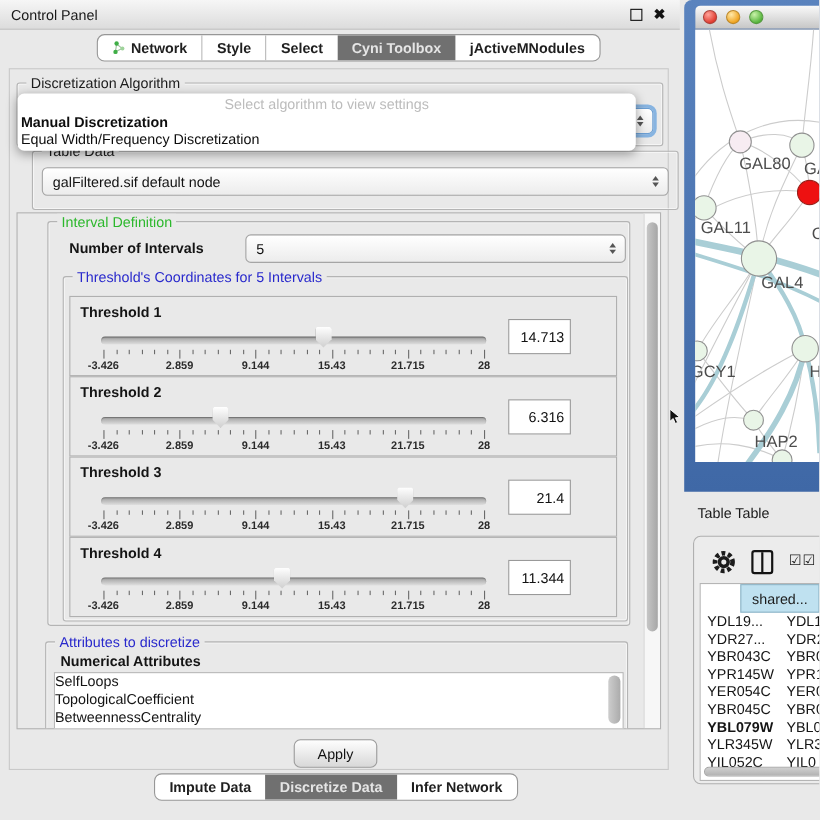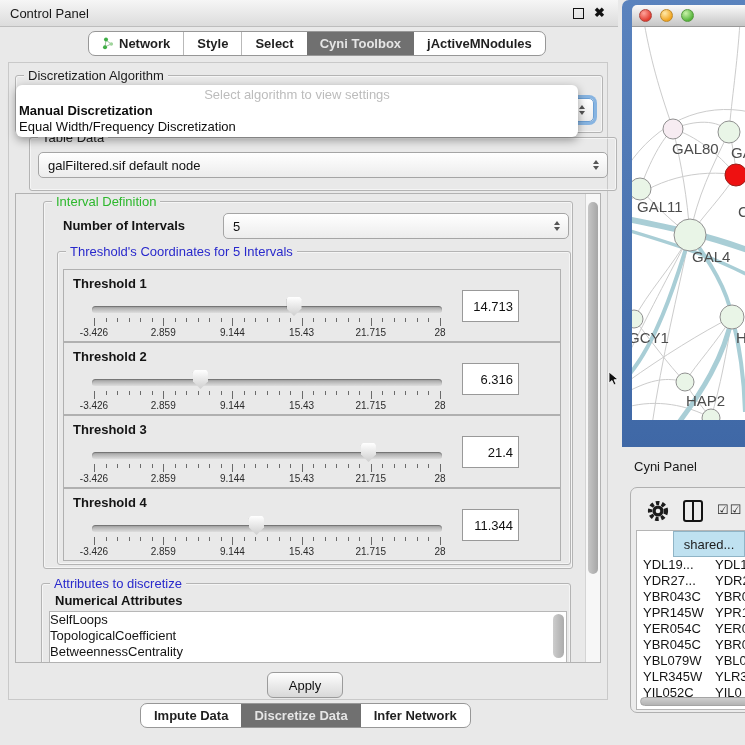--- a/index.html
+++ b/index.html
@@ -54,21 +54,21 @@
     background:linear-gradient(#9d9d9d,#dedede);box-shadow:inset 0 1px 1px rgba(0,0,0,.3);}
   .thr-thumb{position:absolute;top:27px;width:15px;height:19px;
     background:linear-gradient(#ffffff,#cfcfcf);
     clip-path:polygon(0% 12%,12% 0%,88% 0%,100% 12%,100% 60%,50% 100%,0% 60%);
     filter:drop-shadow(0 1px 1px rgba(0,0,0,.45));}
   .thr-ticks{position:absolute;left:30px;top:48px;width:346px;height:10px;}
   .tick{position:absolute;top:0;width:1px;background:#6a6a6a;}
   .tick.minor{height:4px;}
   .tick.major{height:8px;}
   .thr-ticklabels{position:absolute;left:30px;top:57px;width:346px;height:12px;}
-  .ticklabel{position:absolute;transform:translateX(-50%);font-size:10px;font-weight:normal;color:#2b2b2b;white-space:nowrap;}
+  .ticklabel{position:absolute;transform:translateX(-50%);font-size:10px;font-weight:bold;color:#2b2b2b;white-space:nowrap;}
   .thr-value{position:absolute;left:398px;top:20px;width:57px;height:32px;background:#fff;border:1px solid #999;
     box-sizing:border-box;display:flex;align-items:center;justify-content:flex-end;padding-right:5px;font-size:13px;color:#111;}
 
   .attr-sublabel{position:absolute;left:39px;top:399px;font-size:13px;font-weight:bold;color:#141414;}
   .attr-list{position:absolute;left:33px;top:417px;width:518px;height:120px;background:#fff;border:1px solid #b7b7b7;box-sizing:border-box;overflow:hidden;}
   .attr-item{font-size:13px;color:#141414;line-height:16px;white-space:nowrap;}
   .attr-scroll{position:absolute;right:2px;top:2px;width:11px;height:44px;border-radius:6px;background:linear-gradient(90deg,#cdcdcd,#ababab);}
 
   .apply-btn{position:absolute;left:258px;top:609px;width:74px;height:24px;border:1px solid #9b9b9b;border-radius:6px;
     background:linear-gradient(#fefefe,#d8d8d8);font-size:13px;color:#111;display:flex;align-items:center;justify-content:center;}
@@ -461,21 +461,21 @@
         <text x="99" y="131" font-size="15" fill="#4d4d4d" font-family="&quot;Liberation Sans&quot;, sans-serif">GA</text>
         <text x="5" y="185" font-size="15" fill="#4d4d4d" font-family="&quot;Liberation Sans&quot;, sans-serif">GAL11</text>
         <text x="106" y="190" font-size="15" fill="#4d4d4d" font-family="&quot;Liberation Sans&quot;, sans-serif">C</text>
         <text x="60" y="235" font-size="15" fill="#4d4d4d" font-family="&quot;Liberation Sans&quot;, sans-serif">GAL4</text>
         <text x="-4" y="316" font-size="15" fill="#4d4d4d" font-family="&quot;Liberation Sans&quot;, sans-serif">GCY1</text>
         <text x="104" y="316" font-size="15" fill="#4d4d4d" font-family="&quot;Liberation Sans&quot;, sans-serif">H</text>
         <text x="54" y="379" font-size="15" fill="#4d4d4d" font-family="&quot;Liberation Sans&quot;, sans-serif">HAP2</text>
       </svg>
   </div>
 
-  <span class="table-panel-title">Cyni Panel</span>
+  <span class="table-panel-title">Table Table</span>
   <div class="table-panel">
     <svg class="gear-svg" width="22" height="22" viewBox="0 0 22 22">
       <circle cx="11" cy="11" r="8" fill="none" stroke="#1c1c1c" stroke-width="4.2" stroke-dasharray="3.4 2.5"></circle>
       <circle cx="11" cy="11" r="5.6" fill="#1c1c1c"></circle>
       <circle cx="11" cy="11" r="2.3" fill="#ececec"></circle>
     </svg>
     <span class="split-icon"></span>
     <span class="cb-icons">☑☑</span>
     <div class="tbl-wrap">
       <div class="tbl-header" id="tbl-header">
@@ -501,21 +501,21 @@
           </div>
           <div class="tbl-row">
             <div class="td" style="width: 72px; flex: 0 0 72px;">YER054C</div>
             <div class="td" style="width: 110px; flex: 0 0 110px;">YER0</div>
           </div>
           <div class="tbl-row">
             <div class="td" style="width: 72px; flex: 0 0 72px;">YBR045C</div>
             <div class="td" style="width: 110px; flex: 0 0 110px;">YBR0</div>
           </div>
           <div class="tbl-row">
-            <div class="td" style="width: 72px; flex: 0 0 72px;">YBL079W</div>
+            <div class="td" style="width: 72px; flex: 0 0 72px; font-weight: bold;">YBL079W</div>
             <div class="td" style="width: 110px; flex: 0 0 110px;">YBL0</div>
           </div>
           <div class="tbl-row">
             <div class="td" style="width: 72px; flex: 0 0 72px;">YLR345W</div>
             <div class="td" style="width: 110px; flex: 0 0 110px;">YLR3</div>
           </div>
           <div class="tbl-row">
             <div class="td" style="width: 72px; flex: 0 0 72px;">YIL052C</div>
             <div class="td" style="width: 110px; flex: 0 0 110px;">YIL0</div>
           </div>

